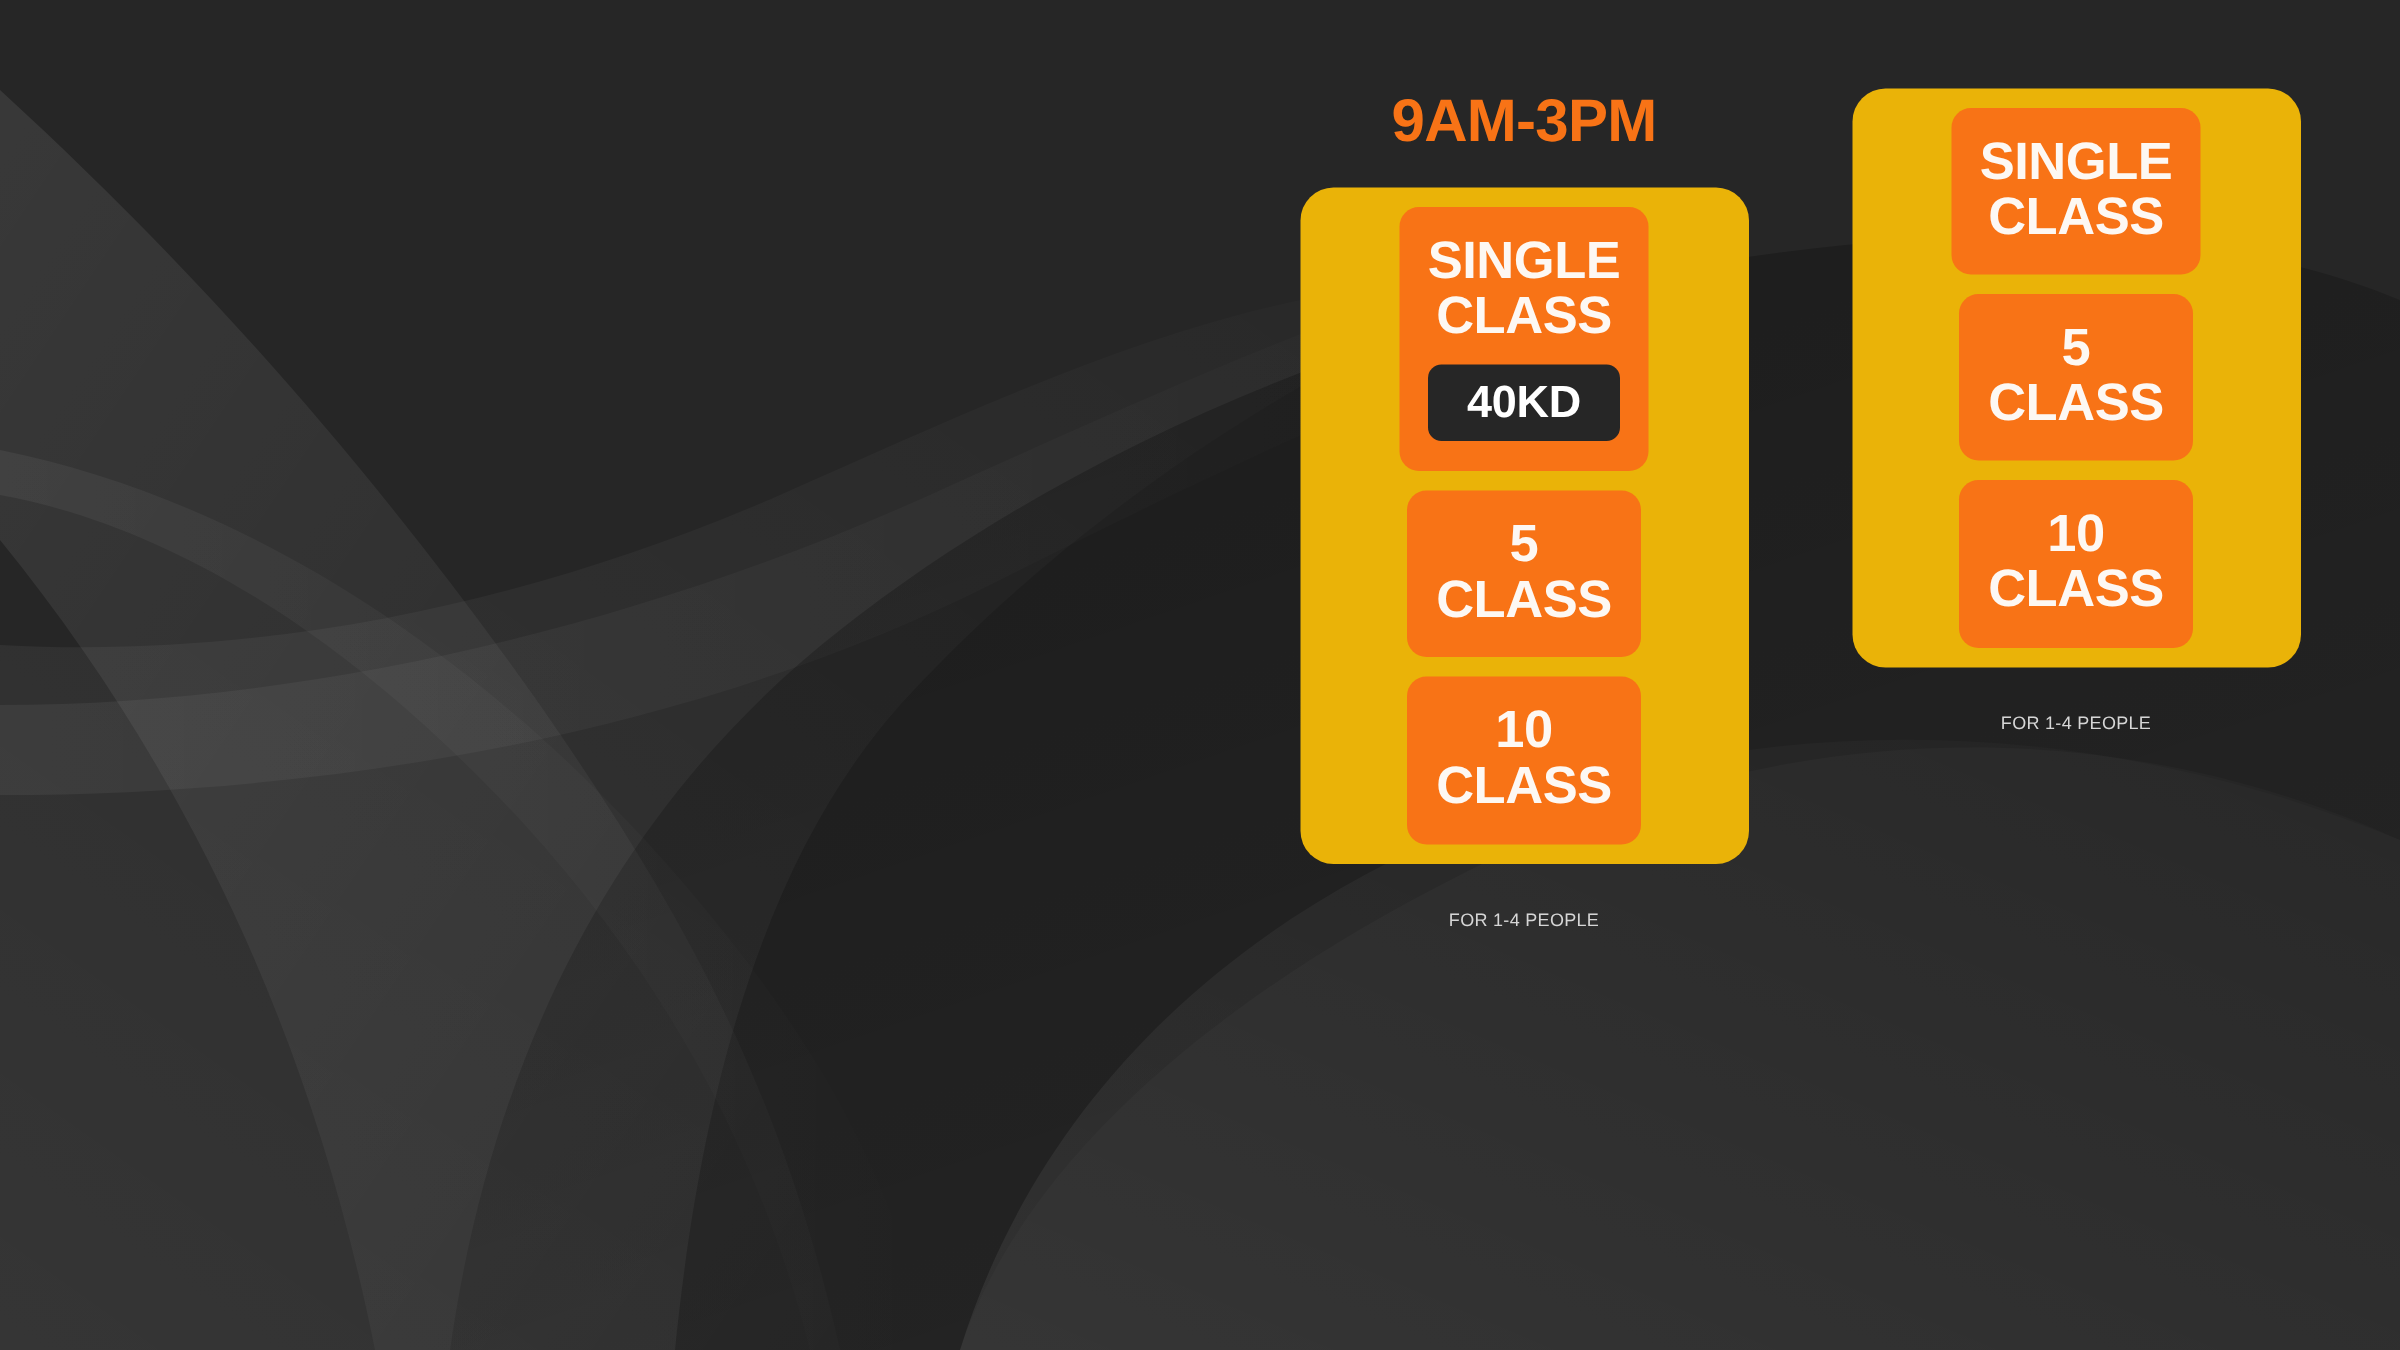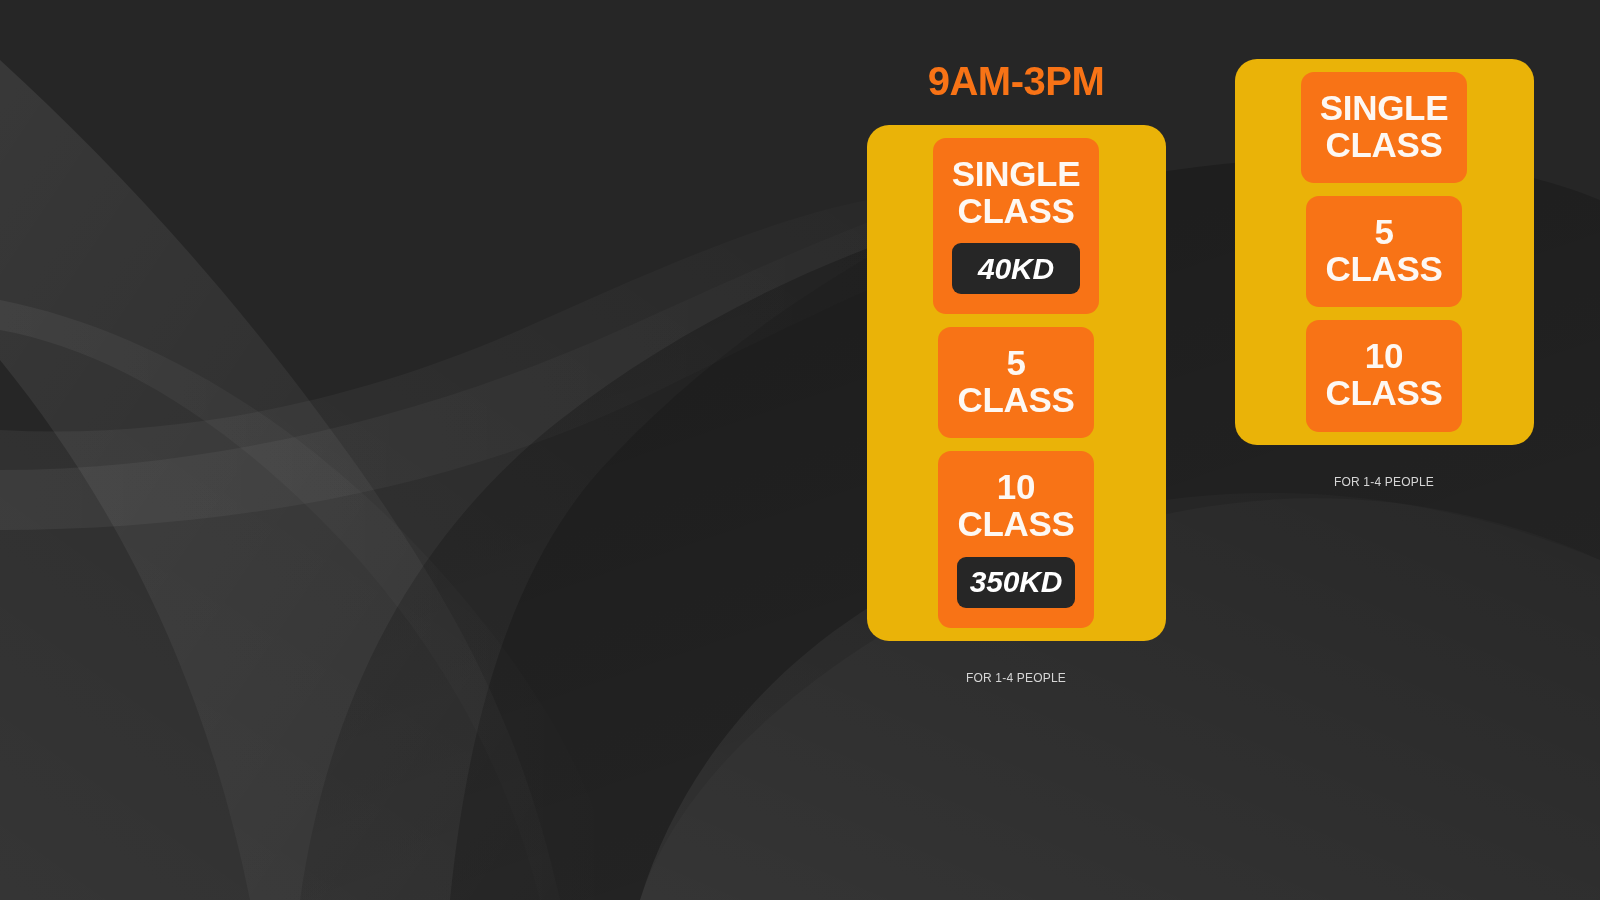--- a/index.html
+++ b/index.html
@@ -98,21 +98,20 @@
     white-space: pre-line;
   }
   .price-badge {
     margin-top: 14px;
     background: #262626;
     border-radius: 9px;
     height: 51px;
     display: flex;
     align-items: center;
     justify-content: center;
-    font-style: italic;
   }
   .price-text {
     color: #FFFFFF;
     font-size: 30px;
     font-weight: 700;
     letter-spacing: -0.2px;
   }
   .card-footnote {
     margin-top: 30px;
     color: #D6D6D6;
@@ -171,23 +170,20 @@
         </div>
 
         <div class="tier">
           <div class="tier-title">5
 CLASS</div>
         </div>
 
         <div class="tier">
           <div class="tier-title">10
 CLASS</div>
-          <div class="price-badge">
-            <span class="price-text">350KD</span>
-          </div>
         </div>
 
       </div>
       <div class="card-footnote">FOR 1-4 PEOPLE</div>
     </div>
 
     <div class="column">
       <div class="card-frame">
 
         <div class="tier">

